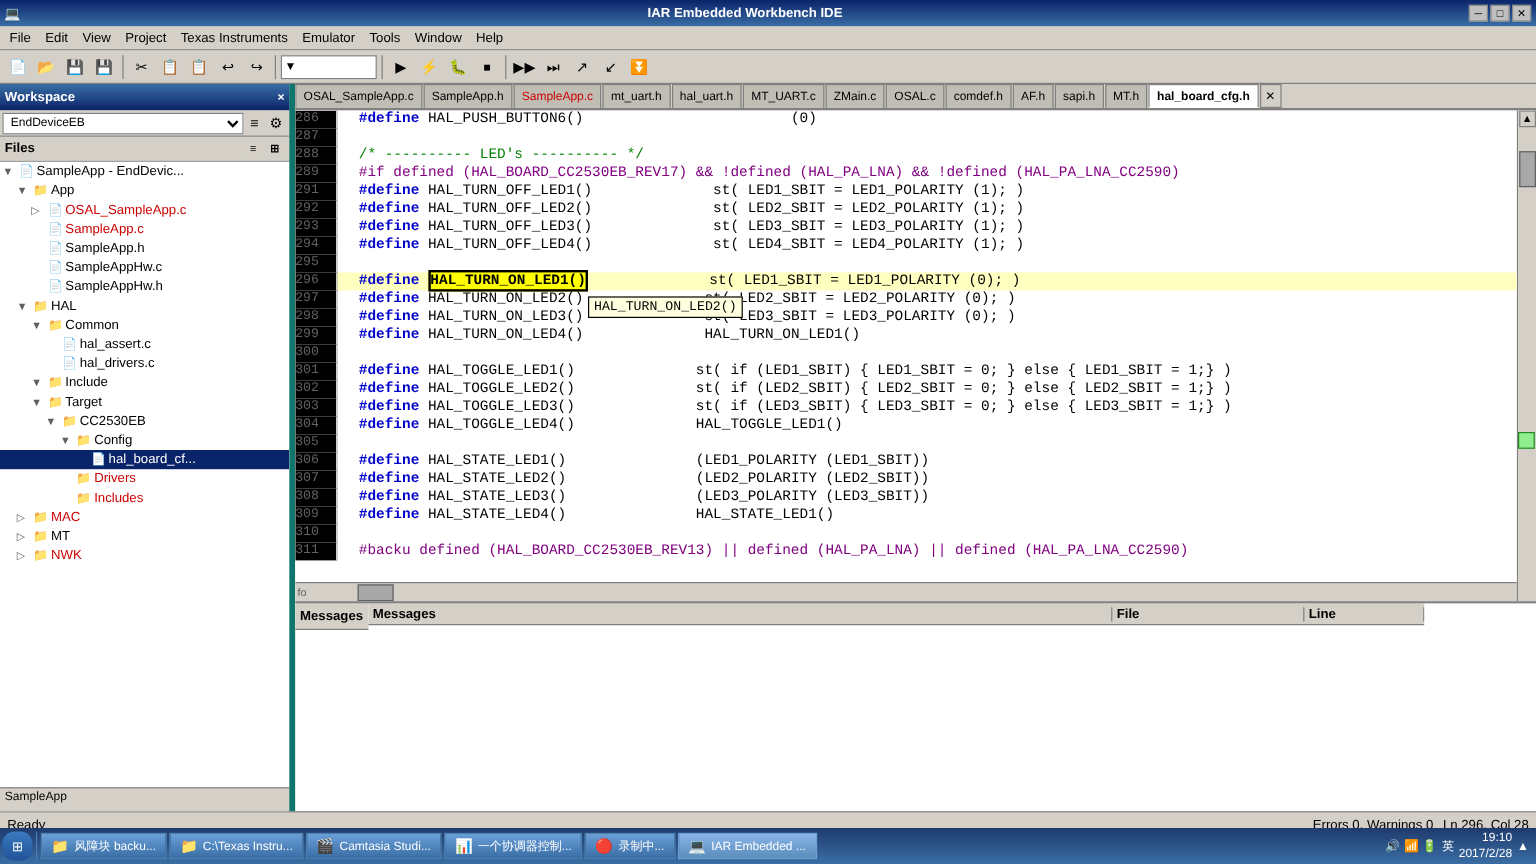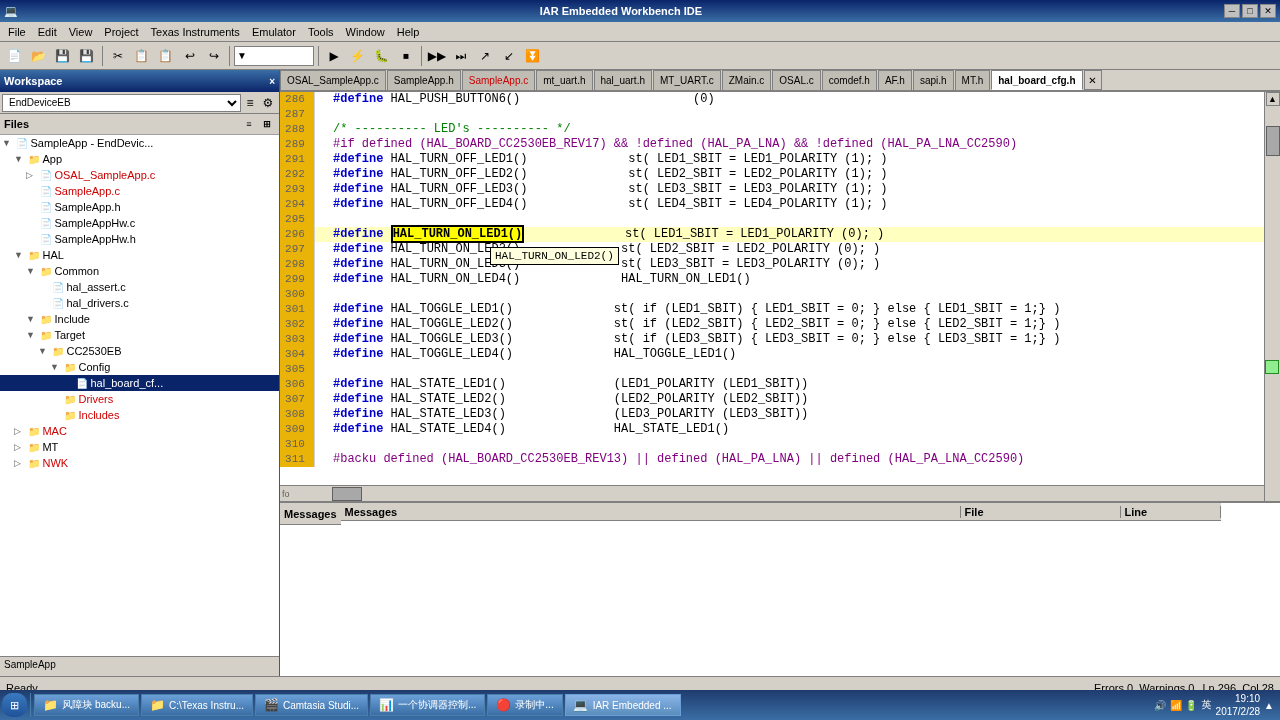--- a/index.html
+++ b/index.html
@@ -66,23 +66,23 @@
     }
 
     
     #main-area {
       display: flex;
       height: calc(720px - 22px - 20px - 28px - 22px - 22px);
     }
 
     
     #workspace {
-      width: 280px;
-      background: #d4d0c8;
-      border-right: 1px solid #0f766e;
+      width: 246px;
+      background: #d4d0c8;
+      border-right: 5px solid #0f766e;
       display: flex;
       flex-direction: column;
     }
     #workspace-header {
       background: linear-gradient(to bottom, #3a6ea5, #0a246a);
       color: white;
       height: 22px;
       display: flex;
       align-items: center;
       justify-content: space-between;
@@ -189,23 +189,23 @@
       position: relative;
     }
     
     .code-line {
       display: flex;
       min-height: 15px;
       line-height: 15px;
     }
     .line-num {
       width: 35px;
-      background: #eab308;
+      background: #000000;
       color: #606060;
-      text-align: center;
+      text-align: left;
       padding-right: 4px;
       border-right: 1px solid #d0d0d0;
       flex-shrink: 0;
       font-size: 11px;
     }
     .line-content {
       padding-left: 6px;
       flex: 1;
       white-space: pre;
       margin-left: 12px;

